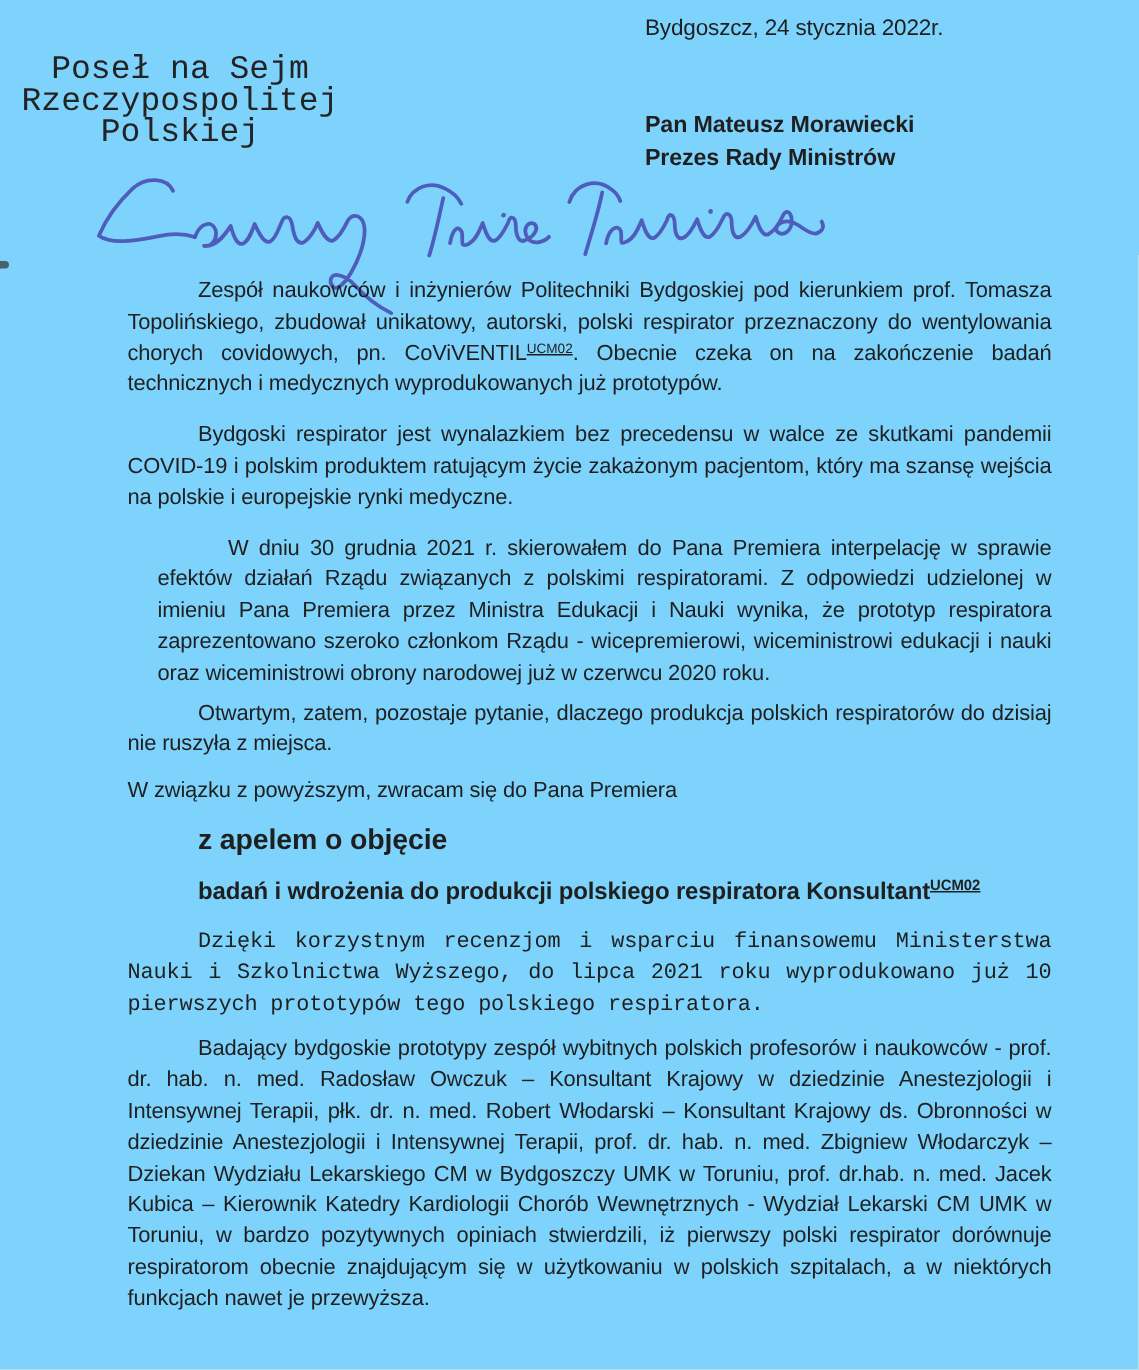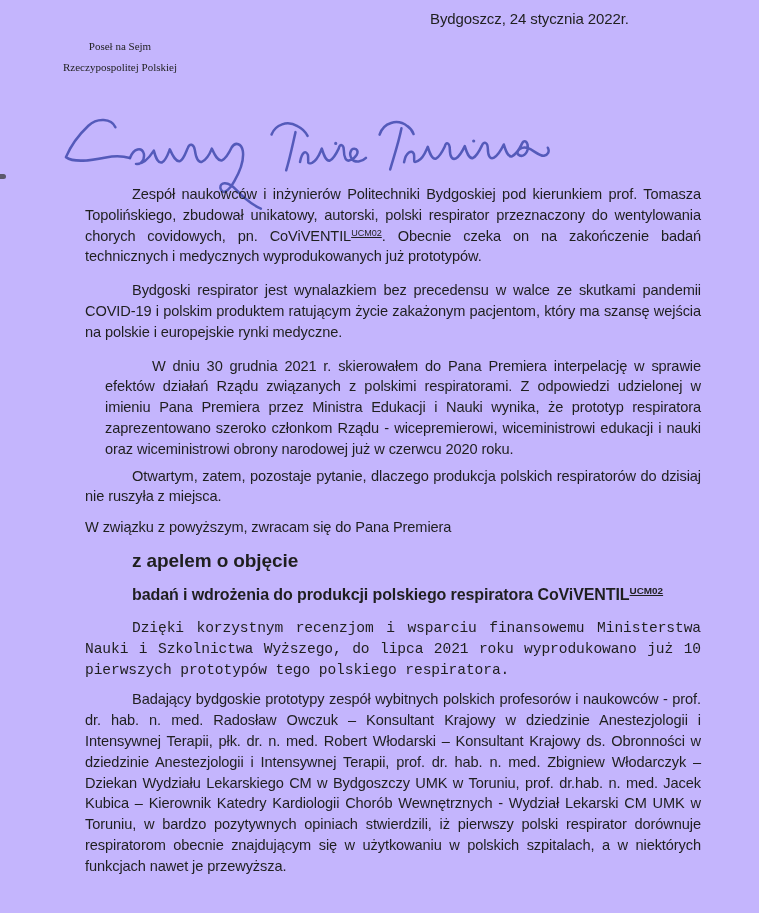--- a/index.html
+++ b/index.html
@@ -1,32 +1,32 @@
 <!DOCTYPE html>
 <html lang="pl"><head>
 <meta charset="utf-8">
 <style>
   html,body{margin:0;padding:0;background:#e8e8e8;}
   .page{
     position:relative;
     width:759px;height:913px;
-    background:#c4b5fd;
+    background:#7dd3fc;
     overflow:hidden;
     font-family:"Liberation Sans", sans-serif;
     color:#1f1f1f;
   }
   .date-line{
     position:absolute;left:430px;top:10px;
     font-size:15px;letter-spacing:-0.1px;
   }
   .sender-block{
     position:absolute;left:14px;top:36px;width:212px;
     text-align:center;
-    font-family:Liberation Serif, serif;
-    font-size:11px;line-height:21px;color:#232323;
+    font-family:Liberation Mono, monospace;
+    font-size:22px;line-height:21px;color:#232323;
   }
   .recipient-block{
     position:absolute;left:430px;top:73px;
     font-weight:bold;font-size:15.5px;line-height:21.5px;
     letter-spacing:-0.1px;
   }
   .salutation-svg{
     position:absolute;left:50px;top:110px;width:505px;height:102px;
     pointer-events:none;
   }
@@ -68,20 +68,24 @@
 
   <div class="scan-speck"></div>
 
   <div class="date-line">Bydgoszcz, 24 stycznia 2022r.</div>
 
   <div class="sender-block">
     <div>Poseł na Sejm</div>
     <div>Rzeczypospolitej Polskiej</div>
   </div>
 
+  <div class="recipient-block">
+    <div>Pan Mateusz Morawiecki</div>
+    <div>Prezes Rady Ministrów</div>
+  </div>
 
   <svg class="salutation-svg" viewBox="0 0 505 102" role="img" aria-label="Szanowny Panie Premierze">
     <g transform="rotate(-1 252 50)">
 
       <path d="M66,14 C62,5 48,4 39,12 C28,22 20,34 16,43 C24,49 40,47 56,44 C66,42 74,43 80,45"></path>
       <path d="M80,45 C84,35 92,34 94,41 C95,48 90,52 86,51 C94,52 100,44 104,38 C106,46 108,51 112,50 C116,48 118,42 120,37 C123,44 126,50 130,49 C134,47 136,40 138,36 C140,31 144,32 145,38 C146,46 148,51 152,50 C156,48 160,42 162,37 C165,44 168,50 172,49 C176,47 180,40 182,36 C186,30 192,33 193,40 C194,48 190,60 184,70 C178,80 172,84 170,77 C169,70 178,70 186,79 C194,88 202,94 210,98"></path>
 
       <path d="M222,24 C226,14 238,10 248,16 C252,18 256,22 258,26"></path>
       <path d="M246,22 C243,34 240,48 236,60"></path>
       <path d="M250,52 C252,42 256,40 258,45 C259,51 256,55 262,53 C268,50 270,43 272,39 C274,46 276,52 280,51 C284,49 287,43 289,39 C290,34 294,35 294,41 C294,48 296,53 300,51 C306,49 310,43 306,40 C302,38 298,44 302,50 C305,54 312,53 316,49"></path>
@@ -102,21 +106,21 @@
 
     <p class="p3">W dniu 30 grudnia 2021 r. skierowałem do Pana Premiera interpelację w sprawie efektów działań Rządu związanych z polskimi respiratorami. Z odpowiedzi udzielonej w imieniu Pana Premiera przez Ministra Edukacji i Nauki wynika, że prototyp respiratora zaprezentowano szeroko członkom Rządu - wicepremierowi, wiceministrowi edukacji i nauki oraz wiceministrowi obrony narodowej już w czerwcu 2020 roku.</p>
 
     <p class="p4">Otwartym, zatem, pozostaje pytanie, dlaczego produkcja polskich respiratorów do dzisiaj nie ruszyła z miejsca.</p>
 
     <p class="appeal-intro">W związku z powyższym, zwracam się do Pana Premiera</p>
 
     <p class="appeal-h1">z apelem o objęcie</p>
 
 
-    <p class="appeal-h3"><span>badań i wdrożenia do produkcji polskiego respiratora CoViVENTIL</span><sup class="model-sup">UCM02</sup></p>
+    <p class="appeal-h3"><span>badań i wdrożenia do produkcji polskiego respiratora Konsultant</span><sup class="model-sup">UCM02</sup></p>
 
     <p class="p5">Dzięki korzystnym recenzjom i wsparciu finansowemu Ministerstwa Nauki i Szkolnictwa Wyższego, do lipca 2021 roku wyprodukowano już 10 pierwszych prototypów tego polskiego respiratora.</p>
 
     <p class="p6">Badający bydgoskie prototypy zespół wybitnych polskich profesorów i naukowców - prof. dr. hab. n. med. Radosław Owczuk – Konsultant Krajowy w dziedzinie Anestezjologii i Intensywnej Terapii, płk. dr. n. med. Robert Włodarski – Konsultant Krajowy ds. Obronności w dziedzinie Anestezjologii i Intensywnej Terapii, prof. dr. hab. n. med. Zbigniew Włodarczyk – Dziekan Wydziału Lekarskiego CM w Bydgoszczy UMK w Toruniu, prof. dr.hab. n. med. Jacek Kubica – Kierownik Katedry Kardiologii Chorób Wewnętrznych - Wydział Lekarski CM UMK w Toruniu, w bardzo pozytywnych opiniach stwierdzili, iż pierwszy polski respirator dorównuje respiratorom obecnie znajdującym się w użytkowaniu w polskich szpitalach, a w niektórych funkcjach nawet je przewyższa.</p>
 
   </div>
 
 </div>
 
 </body></html>

